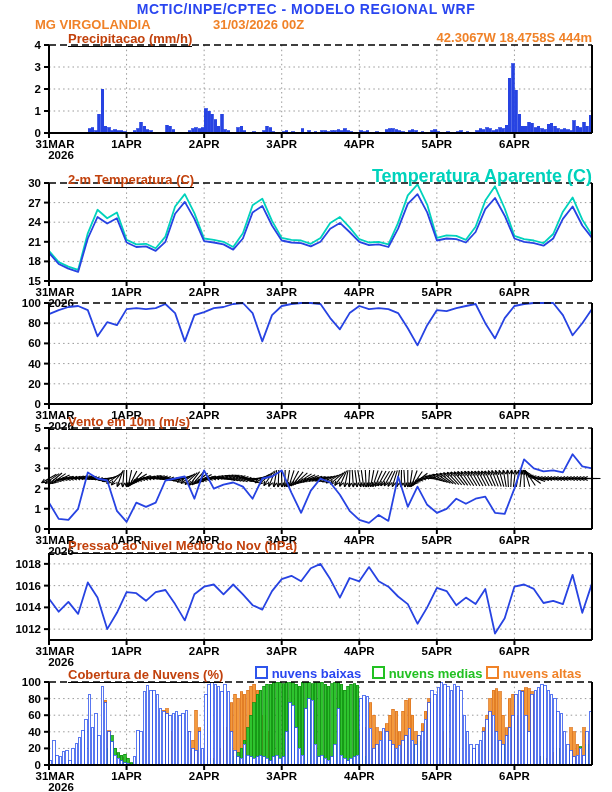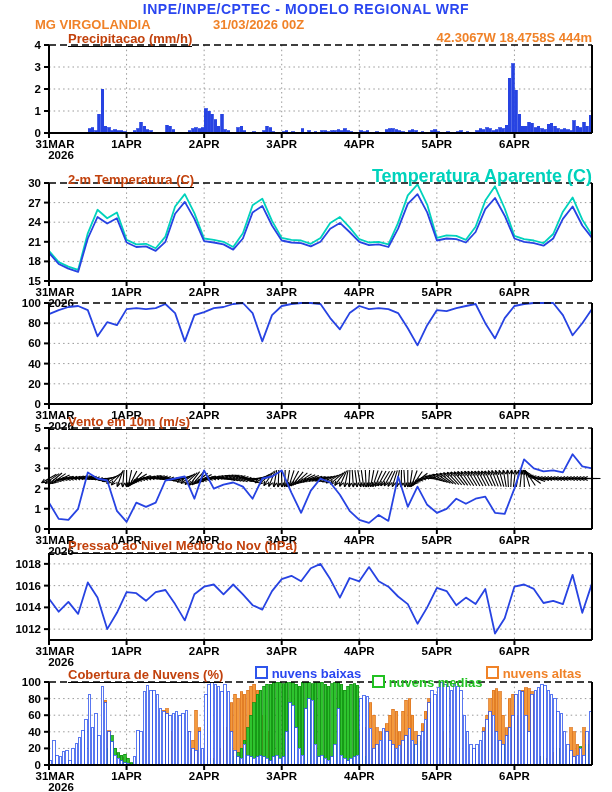--- a/index.html
+++ b/index.html
@@ -10,21 +10,21 @@
   .hdr-row2a{left:35px;top:17px;font-size:13px;}
   .hdr-row2b{left:213px;top:17px;font-size:13px;}
   .hdr-loc{left:300px;top:30px;width:292px;text-align:right;font-size:13px;}
   .ptitle{font-size:13px;color:#c2410c;border-bottom:1.6px solid #000;padding-bottom:0px;}
   .legend-text{font-size:18px;}
   .sw{display:inline-block;width:9px;height:9px;background:#fff;vertical-align:-1px;}
   .leg-item{position:absolute;font-size:13px;font-weight:bold;}
   .c-blue{color:#2a46f0;}
   .c-orange{color:#f08228;}
   .c-cyan{color:#00d2bc;}
-  .c-green{color:#22c122;margin-top:9px;}
+  .c-green{color:#22c122;}
   svg{position:absolute;left:0;top:0;}
 </style>
 </head>
 <body>
 
 <div id="page">
   <div id="chart-canvas">
       <svg width="612" height="792" viewBox="0 0 612 792">
         <line x1="126.57142857142857" y1="45" x2="126.57142857142857" y2="133" stroke="#999999" stroke-width="1" stroke-dasharray="1.5 3.2"></line>
         <line x1="204.14285714285714" y1="45" x2="204.14285714285714" y2="133" stroke="#999999" stroke-width="1" stroke-dasharray="1.5 3.2"></line>
@@ -1235,21 +1235,21 @@
         <text x="281.7142857142857" y="780" text-anchor="middle" font-size="11.5" font-weight="bold" fill="#000">3APR</text>
         <line x1="359.2857142857143" y1="765" x2="359.2857142857143" y2="770" stroke="#000" stroke-width="2"></line>
         <text x="359.2857142857143" y="780" text-anchor="middle" font-size="11.5" font-weight="bold" fill="#000">4APR</text>
         <line x1="436.85714285714283" y1="765" x2="436.85714285714283" y2="770" stroke="#000" stroke-width="2"></line>
         <text x="436.85714285714283" y="780" text-anchor="middle" font-size="11.5" font-weight="bold" fill="#000">5APR</text>
         <line x1="514.4285714285714" y1="765" x2="514.4285714285714" y2="770" stroke="#000" stroke-width="2"></line>
         <text x="514.4285714285714" y="780" text-anchor="middle" font-size="11.5" font-weight="bold" fill="#000">6APR</text>
       </svg>
     </div>
 
-  <div class="ovl hdr-title c-blue">INPE/INPE/CPTEC - MODELO REGIONAL WRF</div>
+  <div class="ovl hdr-title c-blue">MCTIC/INPE/CPTEC - MODELO REGIONAL WRF</div>
   <div class="ovl hdr-row2a c-orange">MG VIRGOLANDIA</div>
   <div class="ovl hdr-row2b c-orange">31/03/2026 00Z</div>
   <div class="ovl hdr-loc c-orange">42.3067W 18.4758S 444m</div>
 
   <div class="ovl" style="left:68px;top:29px;">
     <span class="ptitle">Precipitacao (mm/h)</span></div>
 
   <div class="ovl" style="left:68px;top:170px;">
     <span class="ptitle">2-m Temperatura (C)</span></div>
   <div class="ovl legend-text c-cyan" style="left:300px;top:166px;width:292px;text-align:right;">Temperatura Aparente (C)</div>

